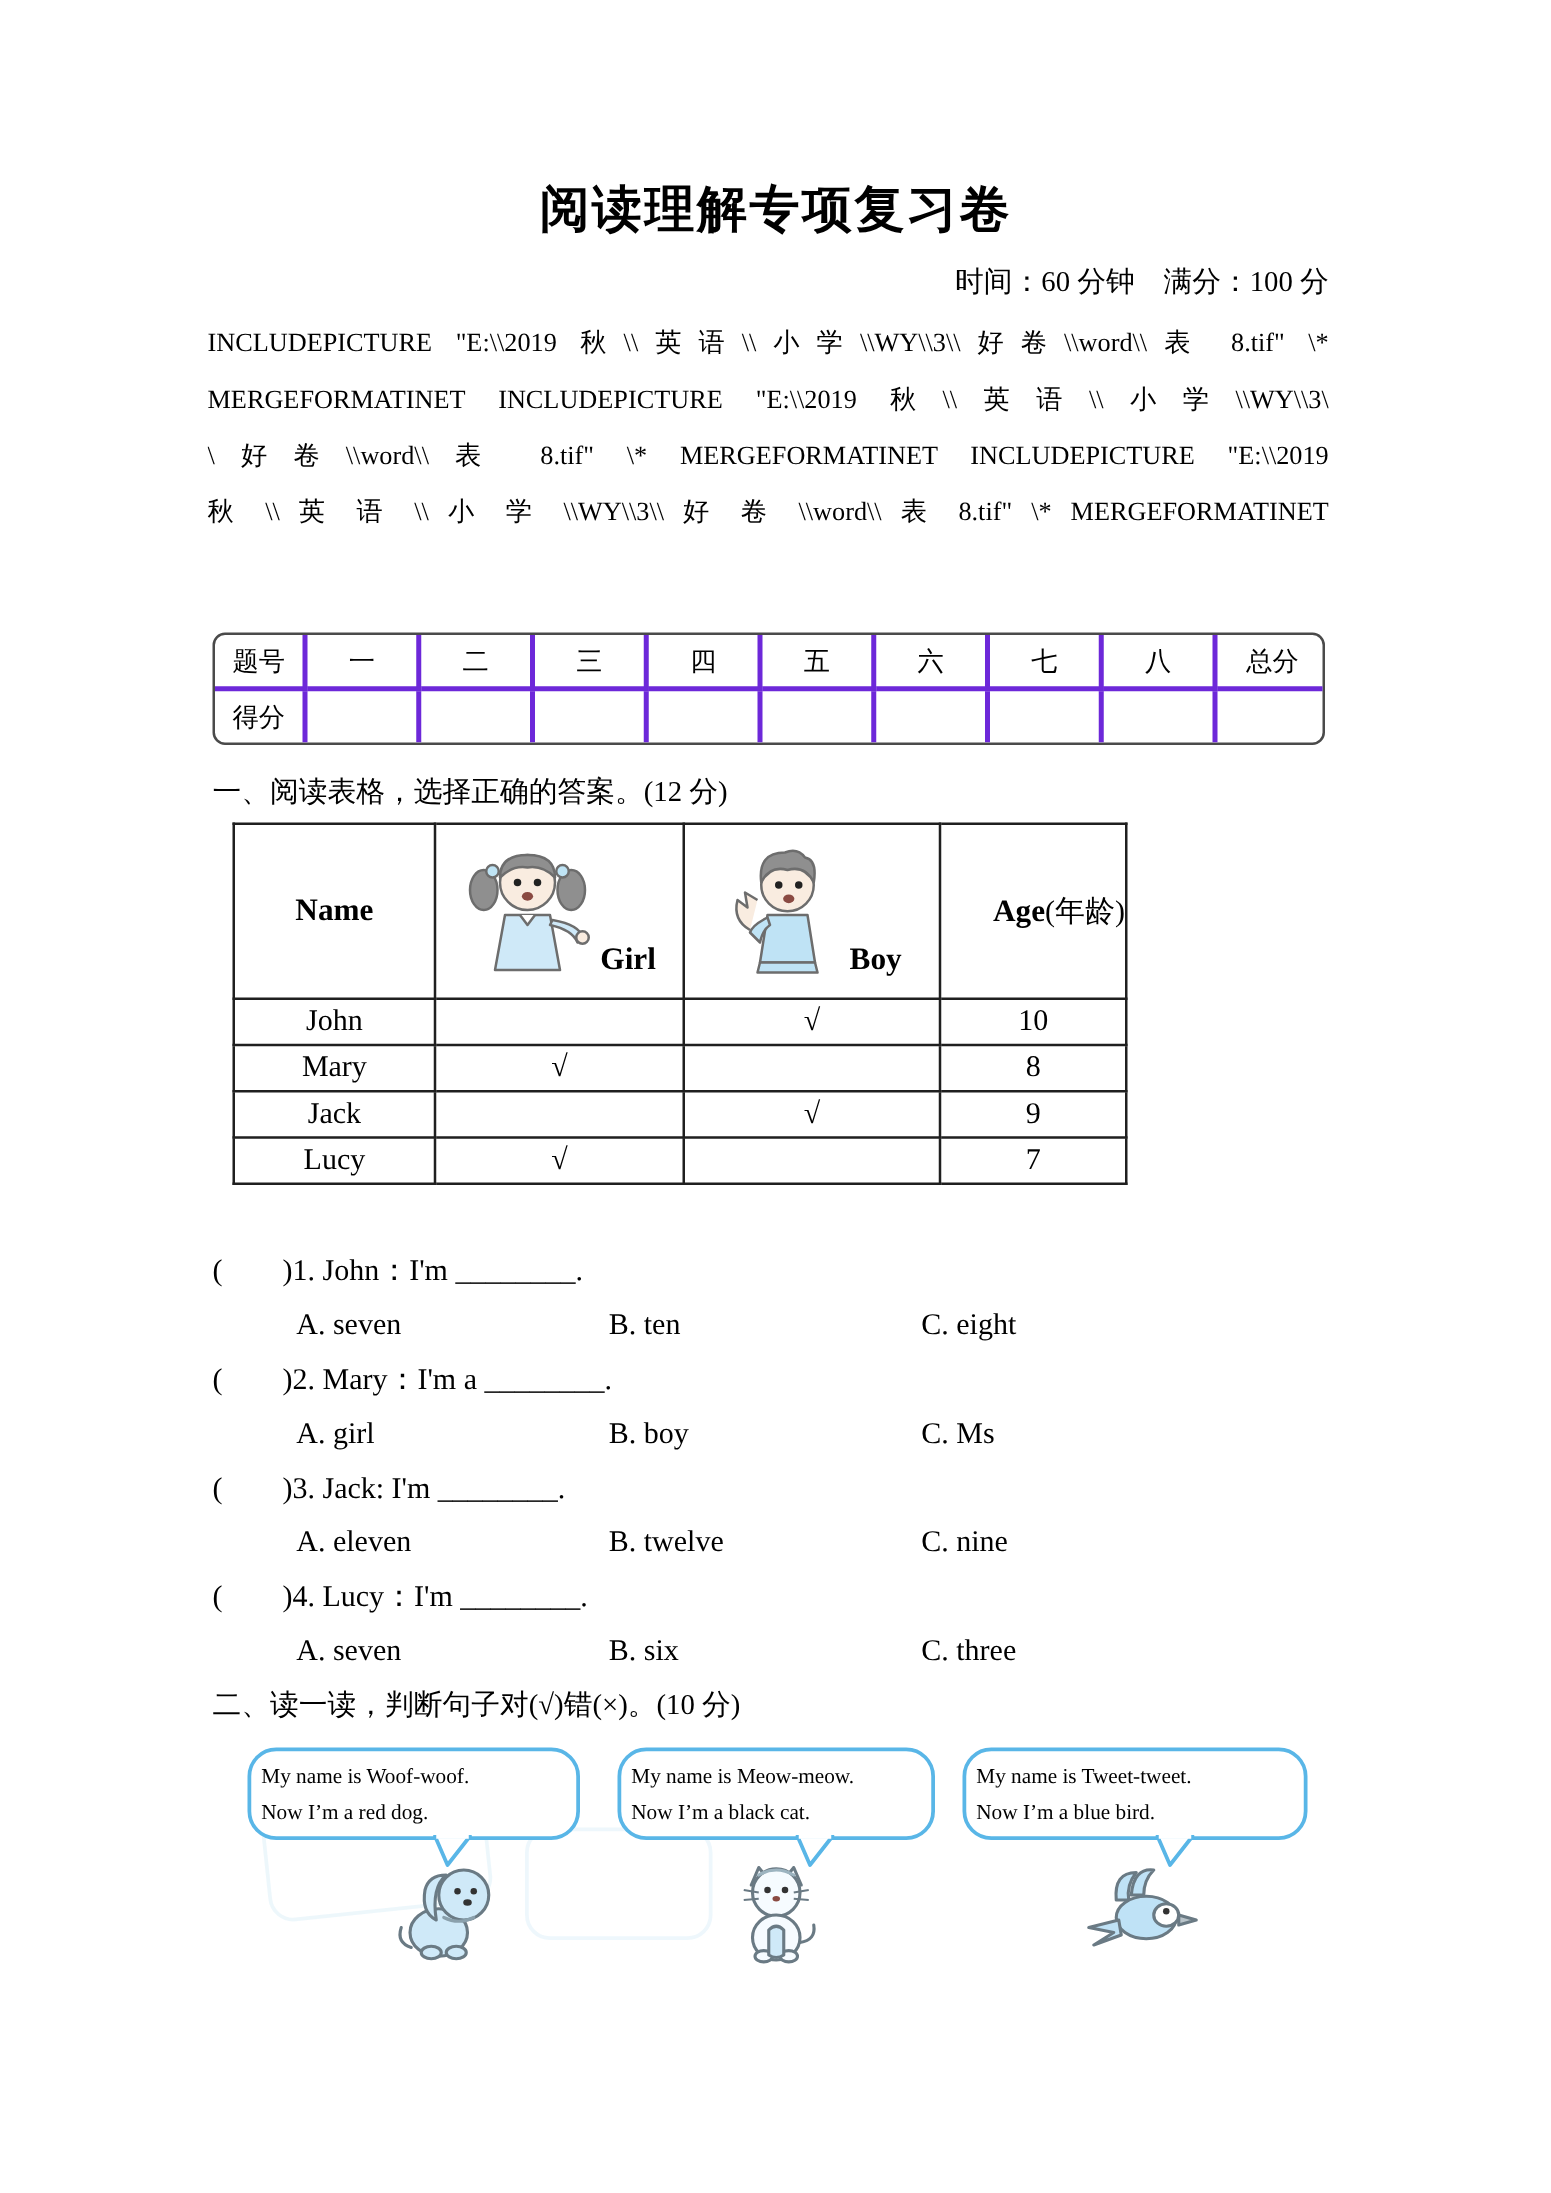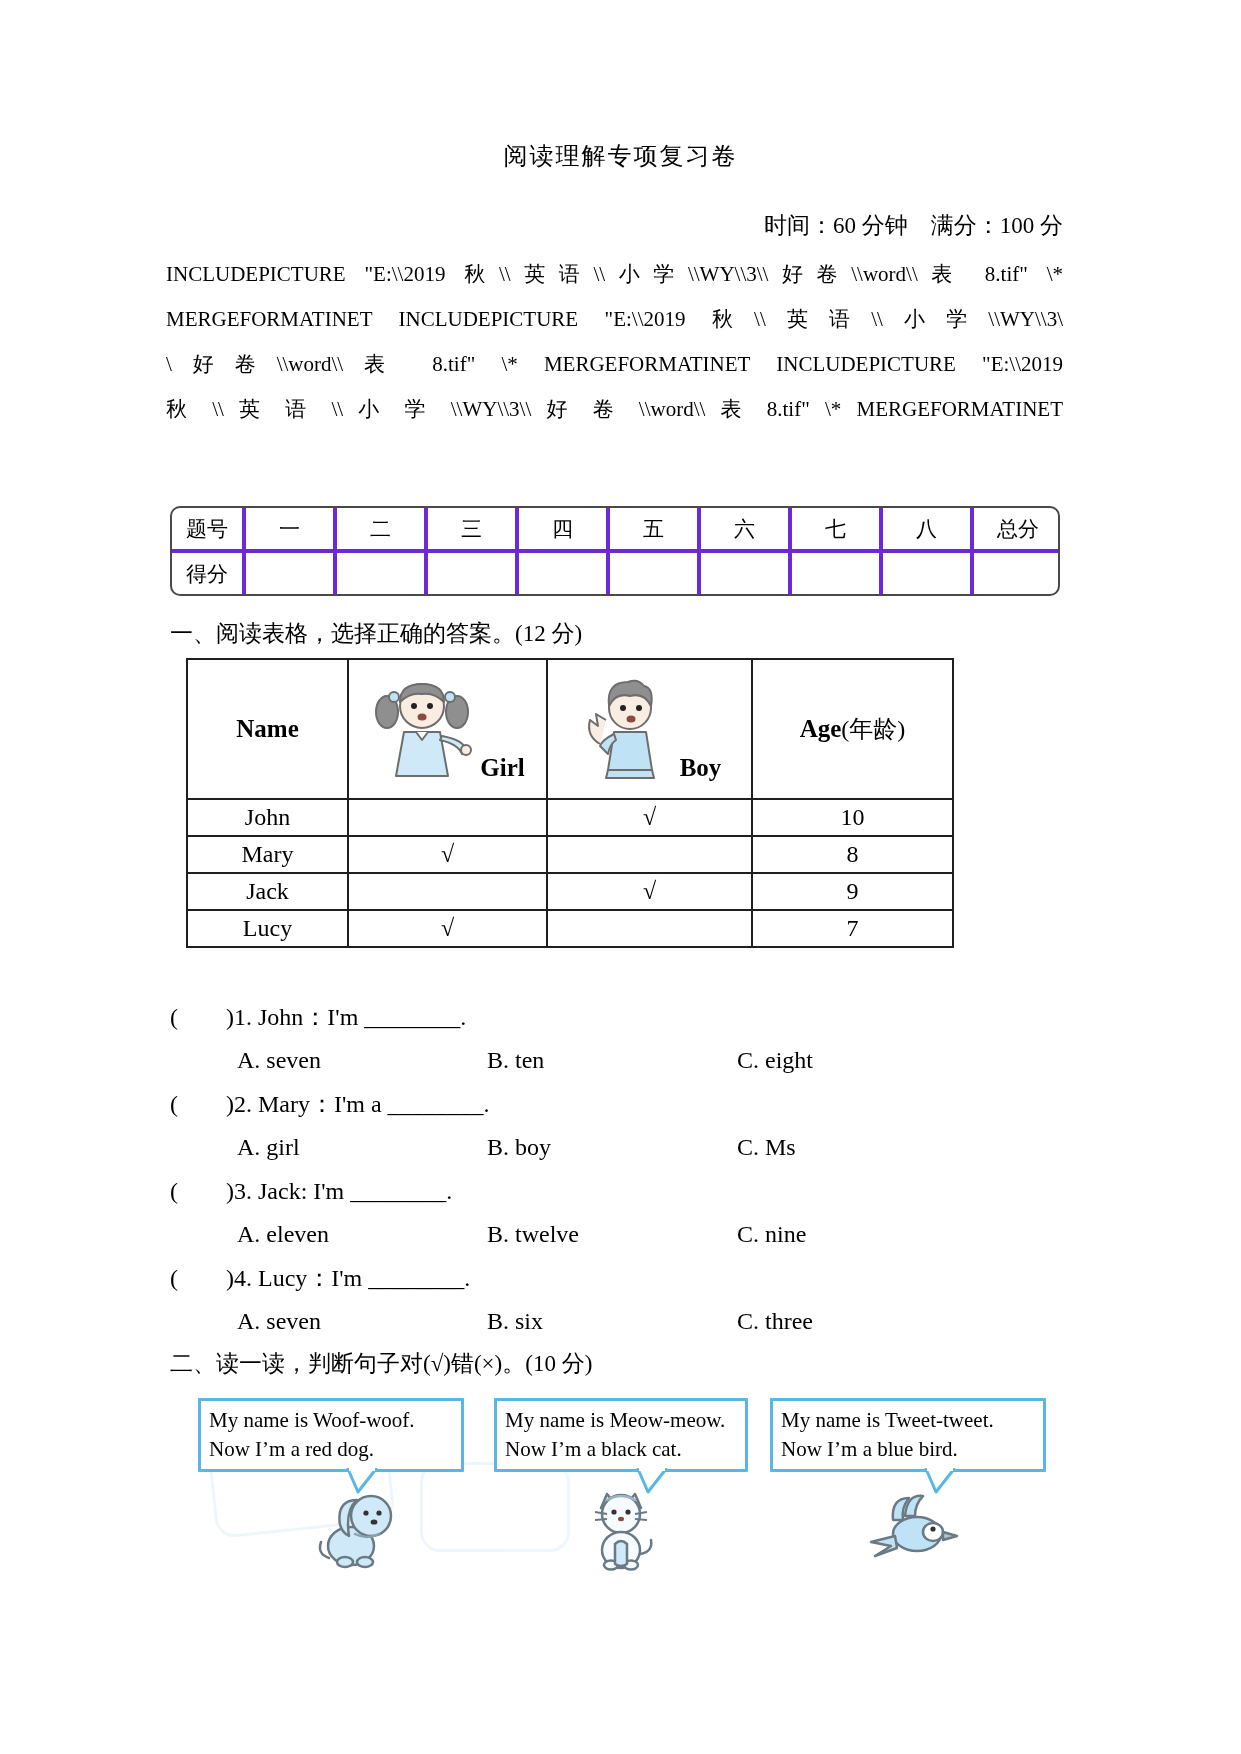--- a/index.html
+++ b/index.html
@@ -6,21 +6,21 @@
   html,body { background:#ffffff; }
   body {
     width:1241px; height:1754px;
     font-family:"Liberation Serif","DejaVu Serif",serif;
     color:#000;
   }
   .page { position:relative; width:1241px; height:1754px; background:#fff; overflow:hidden; }
 
   .title {
     position:absolute; top:140px; left:0; width:100%;
-    text-align:center; font-size:24px; font-weight:normal;
+    text-align:center; font-size:40px; font-weight:bold;
     font-family:"DejaVu Sans","Liberation Sans",sans-serif;
     letter-spacing:2px;
   }
   .meta {
     position:absolute; top:210px; left:170px; width:893px;
     text-align:right; font-size:23px;
   }
 
   .fieldcode { position:absolute; top:252px; left:166px; width:897px; }
   .fc-line {
@@ -48,43 +48,43 @@
 
   
   .main-table { position:absolute; top:658px; left:186px; border-collapse:collapse; background:#fff; }
   .main-table td {
     border:2px solid #1f1f1f; text-align:center; vertical-align:middle;
     font-size:24px;
   }
   .main-table .c1 { width:161px; }
   .main-table .c2 { width:199px; }
   .main-table .c3 { width:205px; }
-  .main-table .c4 { width:201px; }
+  .main-table .c4 { width:149px;text-align:right; }
   .main-table tr.hdr td { height:140px; }
   .main-table tr.datarow td { height:37px;margin-left:28px; }
   .hdr-name, .fig-label, .hdr-age-b { font-weight:bold; font-size:25px; }
   .figwrap { display:flex; align-items:flex-end; justify-content:center; gap:14px; }
   .fig-label { margin-left:-8px; margin-bottom:2px; }
   .check { font-size:22px; }
 
   
   .questions { position:absolute; top:995px; left:170px; width:900px; }
   .q-stem { height:44px; line-height:44px; font-size:24px; }
   .q-opts { display:flex; height:43px; line-height:43px; font-size:24px; padding-left:67px; }
   .q-opts .opt { width:250px; }
   .q-opts .opt:last-child { width:auto; }
 
   
   .bubble-group { position:absolute; top:1398px; z-index:2; }
   .bg1 { left:198px; width:266px; }
   .bg2 { left:494px; width:254px; }
   .bg3 { left:770px; width:276px; }
   .bubble {
-    border:3px solid #59b6e7; border-radius:1px; background:#fff;
-    padding:5px 8px; font-size:21px; line-height:29px; white-space:nowrap;
+    border:3px solid #59b6e7; border-radius:23px; background:#fff;
+    padding:5px 8px; font-size:17px; line-height:29px; white-space:nowrap;
   }
   .tail { display:block; margin-top:-4px; margin-left:55%; }
   .animal { display:flex; justify-content:center; margin-top:-6px; }
   .bg1 .animal { padding-left:55px; }
   .bg3 .animal { padding-left:10px; }
 
   .watermark { position:absolute; top:1402px; left:190px; width:430px; height:170px; z-index:1; opacity:0.15; pointer-events:none; }
   .watermark .wmblob { position:absolute; border:3px solid #8ecbe8; border-radius:20px; }
   .wm1 { top:8px; left:20px; width:180px; height:120px; transform:rotate(-6deg); }
   .wm2 { top:60px; left:230px; width:150px; height:90px; border-radius:50%; }

